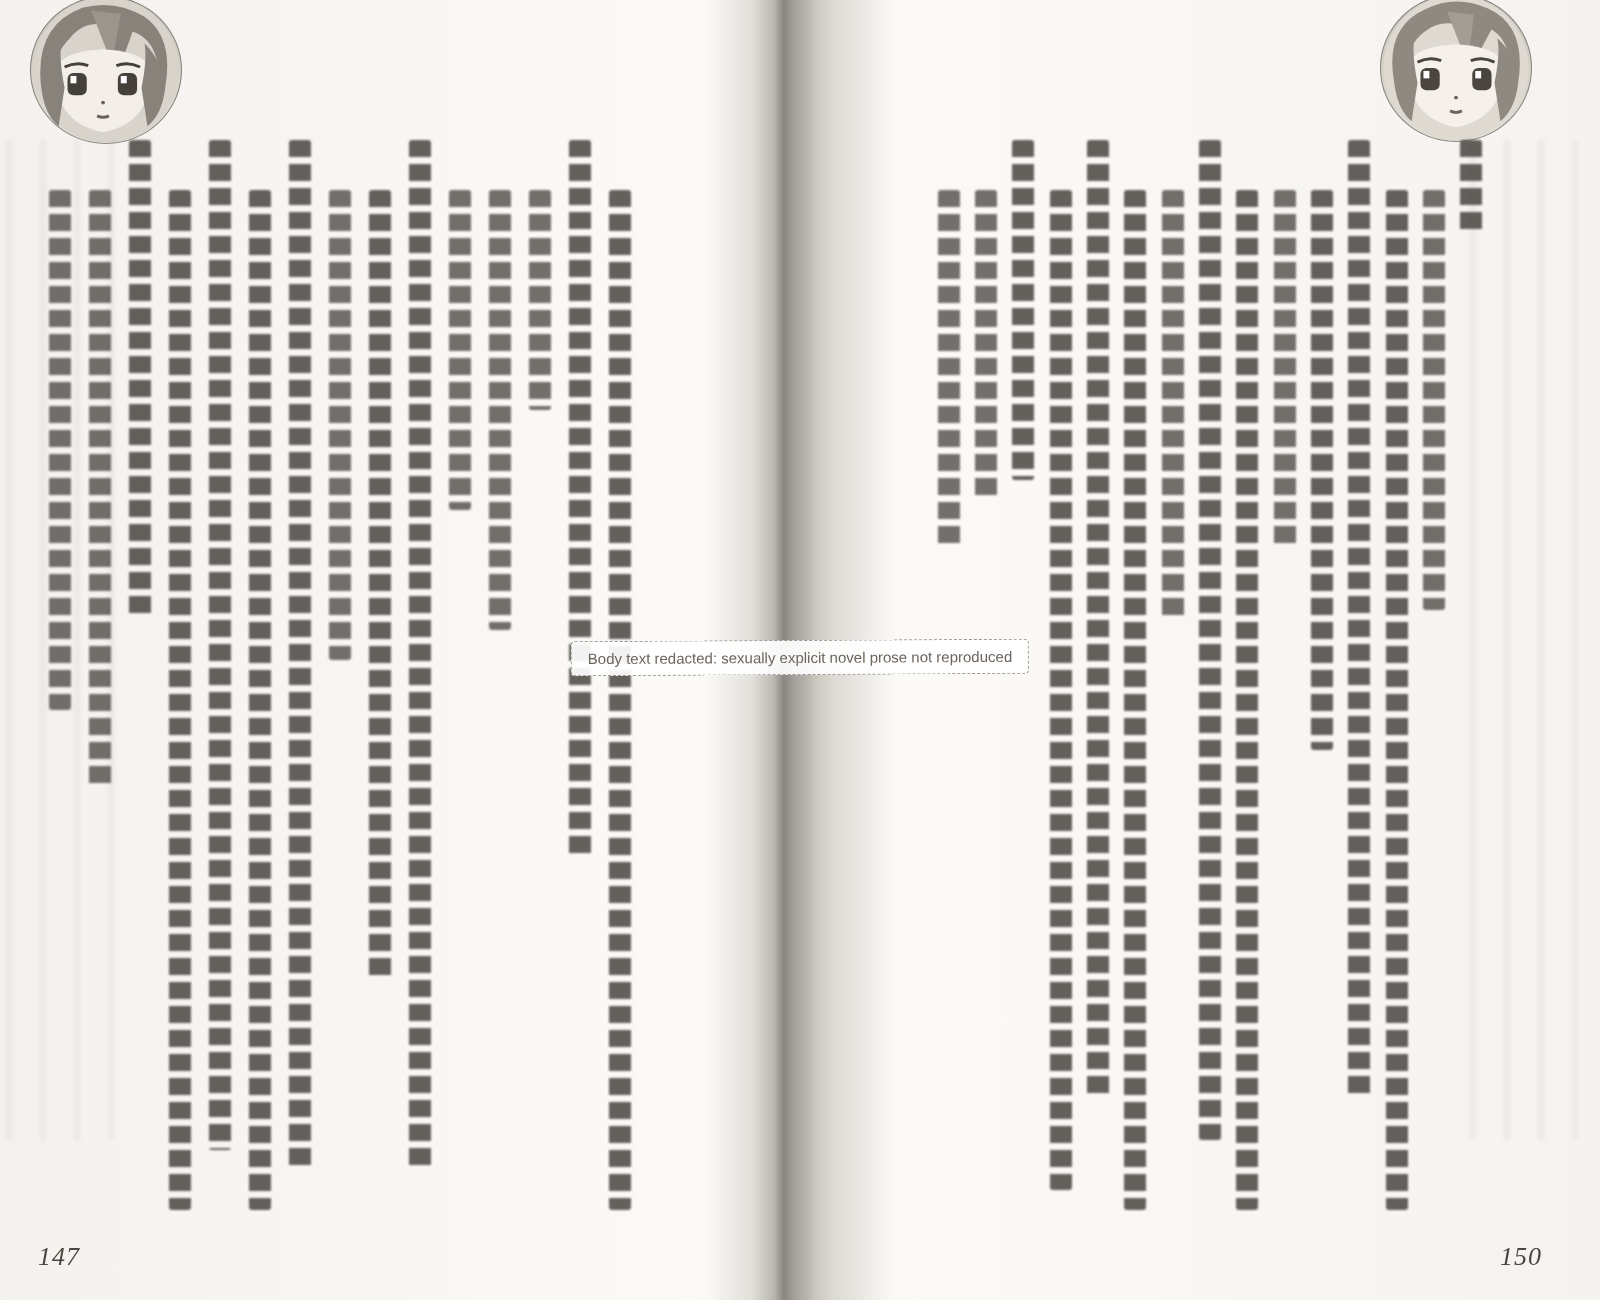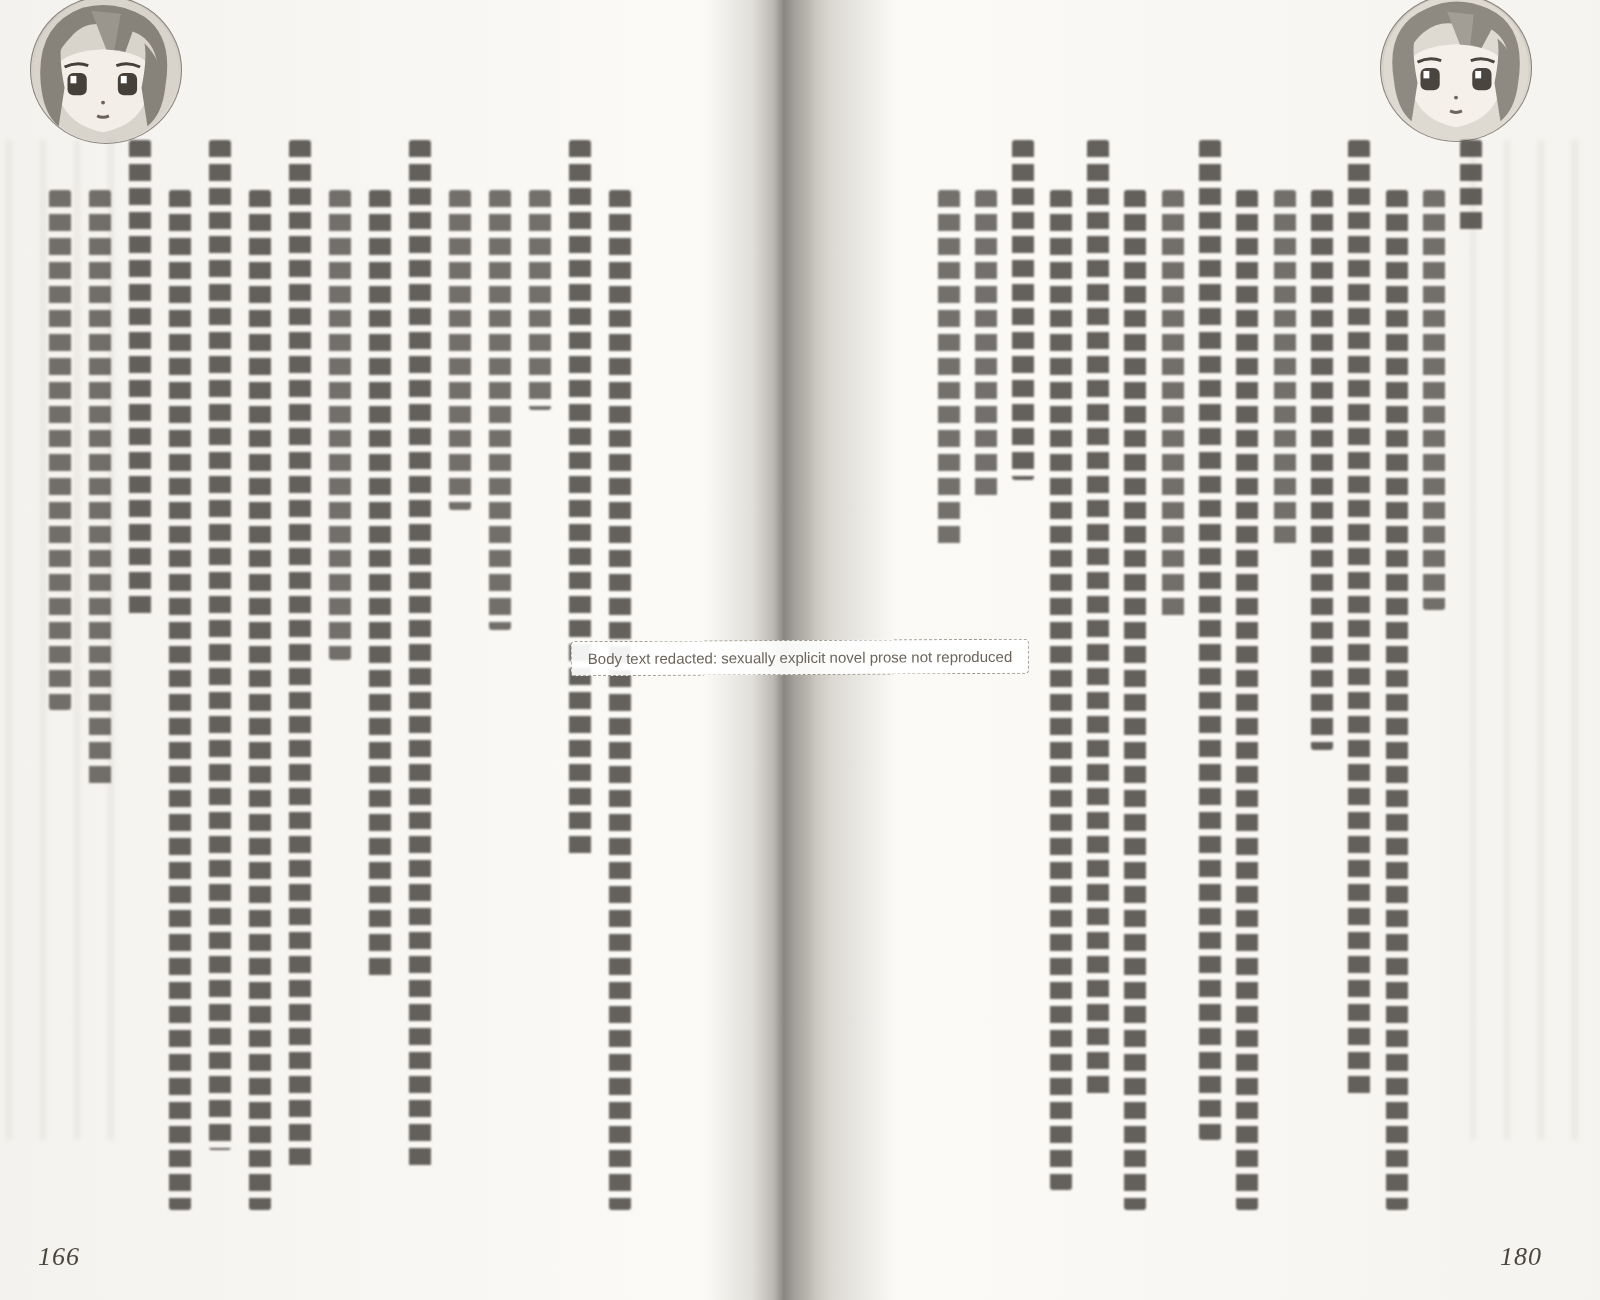--- a/index.html
+++ b/index.html
@@ -152,21 +152,21 @@
         <div class="col" style="right: 269px; top: 10px; height: 1000px;"></div>
         <div class="col dialog" style="right: 306.333px; top: 60px; height: 430px;"></div>
         <div class="col" style="right: 343.667px; top: 60px; height: 1020px;"></div>
         <div class="col" style="right: 381px; top: 10px; height: 960px;"></div>
         <div class="col" style="right: 418.333px; top: 60px; height: 1000px;"></div>
         <div class="col" style="right: 455.667px; top: 10px; height: 340px;"></div>
         <div class="col dialog" style="right: 493px; top: 60px; height: 310px;"></div>
         <div class="col dialog" style="right: 530.333px; top: 60px; height: 360px;"></div>
       </div>
 
-    <div class="page-number pn-right">180</div>
+    <div class="page-number pn-right">150</div>
   </div>
 
   <div class="page left">
 
     <div class="portrait" style="left: 30px; top: -4px;">
       <svg viewBox="0 0 100 100">
         <circle cx="50" cy="50" r="49" fill="#d8d3cb"></circle>
         <path d="M6 60 Q2 20 34 8 Q56 2 76 14 Q96 28 90 62 L84 42 Q80 28 68 24 L58 52 L52 20 Q36 16 26 28 Q14 40 14 56 Z" fill="#87827a"></path>
         <path d="M40 10 L54 46 L60 12 Z" fill="#9b968d"></path>
         <path d="M16 52 Q16 86 48 92 Q80 86 80 52 Q80 38 48 36 Q16 38 16 52Z" fill="#f3efe8"></path>
@@ -196,19 +196,19 @@
         <div class="col dialog" style="right: 289px; top: 60px; height: 470px;"></div>
         <div class="col" style="right: 329px; top: 10px; height: 1030px;"></div>
         <div class="col" style="right: 369px; top: 60px; height: 1020px;"></div>
         <div class="col" style="right: 409px; top: 10px; height: 1010px;"></div>
         <div class="col" style="right: 449px; top: 60px; height: 1020px;"></div>
         <div class="col" style="right: 489px; top: 10px; height: 480px;"></div>
         <div class="col dialog" style="right: 529px; top: 60px; height: 600px;"></div>
         <div class="col dialog" style="right: 569px; top: 60px; height: 520px;"></div>
       </div>
 
-    <div class="page-number pn-left">166</div>
+    <div class="page-number pn-left">147</div>
   </div>
 
   <div class="gutter"></div>
 
   <div class="redaction-note">Body text redacted: sexually explicit novel prose not reproduced</div>
 </div>
 
 </body></html>

